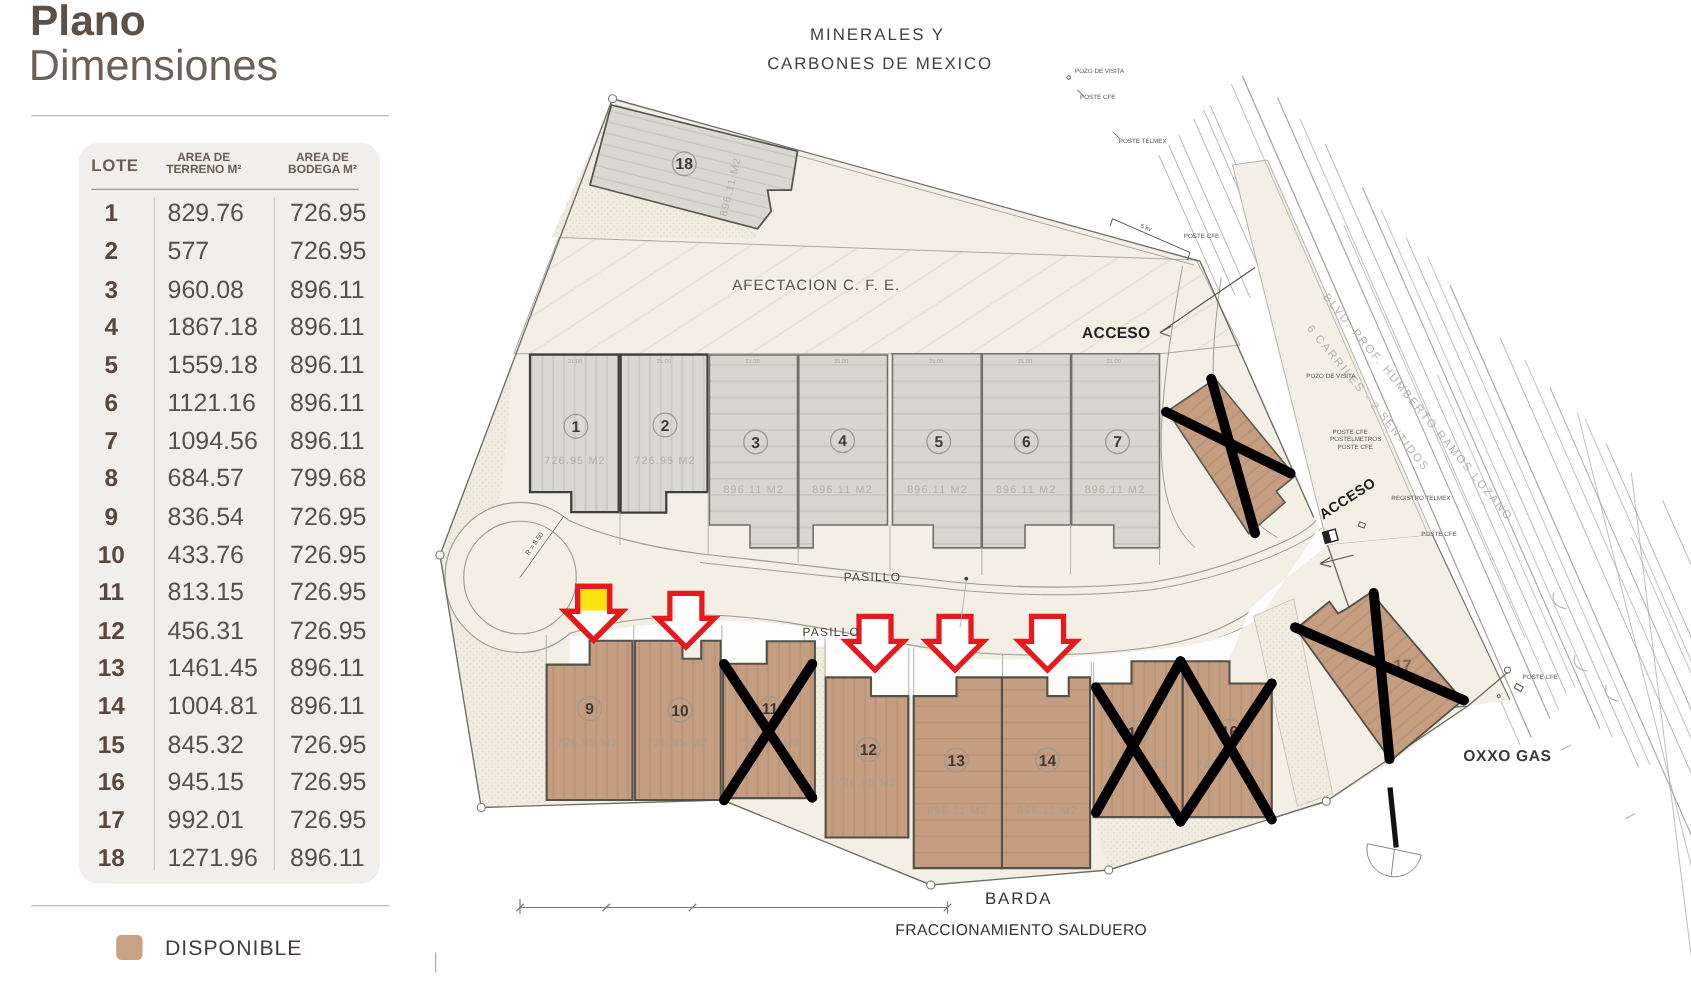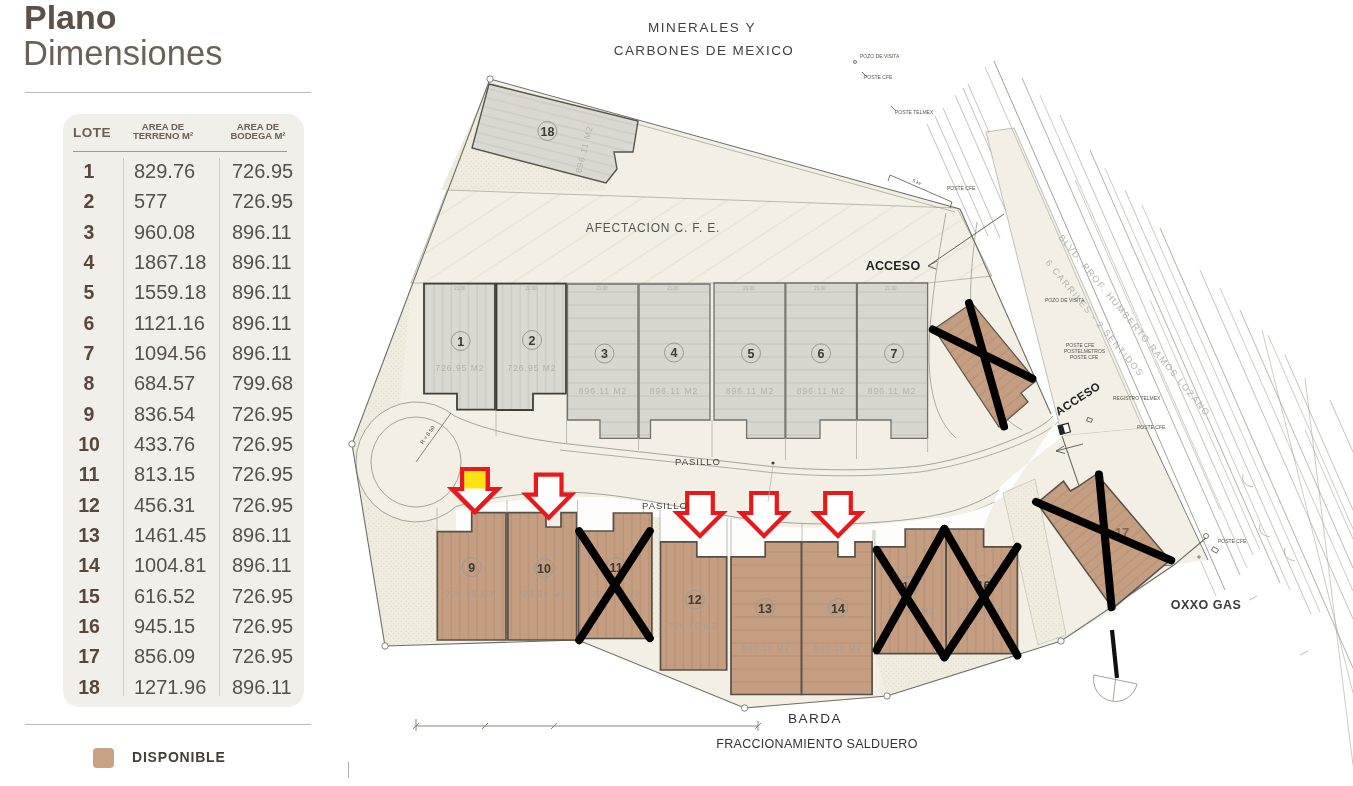--- a/index.html
+++ b/index.html
@@ -93,45 +93,45 @@
       <span style="width:98px;padding-left:19px">1461.45</span>
       <span>896.11</span>
     </div>
 <div style="display:flex;height:30.35px;align-items:center;font-size:20px;color:#55504b">
       <span style="width:52px;text-align:center;font-weight:bold;font-size:19.5px;color:#5a473c">14</span>
       <span style="width:98px;padding-left:19px">1004.81</span>
       <span>896.11</span>
     </div>
 <div style="display:flex;height:30.35px;align-items:center;font-size:20px;color:#55504b">
       <span style="width:52px;text-align:center;font-weight:bold;font-size:19.5px;color:#5a473c">15</span>
-      <span style="width:98px;padding-left:19px">616.52</span>
+      <span style="width:98px;padding-left:19px">845.32</span>
       <span>726.95</span>
     </div>
 <div style="display:flex;height:30.35px;align-items:center;font-size:20px;color:#55504b">
       <span style="width:52px;text-align:center;font-weight:bold;font-size:19.5px;color:#5a473c">16</span>
       <span style="width:98px;padding-left:19px">945.15</span>
       <span>726.95</span>
     </div>
 <div style="display:flex;height:30.35px;align-items:center;font-size:20px;color:#55504b">
       <span style="width:52px;text-align:center;font-weight:bold;font-size:19.5px;color:#5a473c">17</span>
-      <span style="width:98px;padding-left:19px">856.09</span>
+      <span style="width:98px;padding-left:19px">992.01</span>
       <span>726.95</span>
     </div>
 <div style="display:flex;height:30.35px;align-items:center;font-size:20px;color:#55504b">
       <span style="width:52px;text-align:center;font-weight:bold;font-size:19.5px;color:#5a473c">18</span>
       <span style="width:98px;padding-left:19px">1271.96</span>
       <span>896.11</span>
     </div>
 </div>
 
 <div class="abs" style="left:25px;top:724px;width:286px;height:1px;background:#b9b9b9"></div>
 
 <div class="abs" style="left:93px;top:748px;width:21px;height:20px;background:#c9a184;border-radius:4px"></div>
 
-<div class="abs" style="left:132px;top:749px;font-size:14px;font-weight:700;color:#453e37;letter-spacing:.8px">DISPONIBLE</div>
+<div class="abs" style="left:132px;top:749px;font-size:17px;font-weight:400;color:#453e37;letter-spacing:.8px">DISPONIBLE</div>
 
 <svg class="abs" style="left:340px;top:0" width="1013" height="786" viewBox="340 0 1013 786">
 <defs>
 <pattern id="gv" width="8.6" height="8" patternUnits="userSpaceOnUse">
         <rect width="8.6" height="8" fill="#d9d9d1"></rect>
         <line x1="4" y1="0" x2="4" y2="8" stroke="#c2c2b9" stroke-width="0.9"></line>
       </pattern>
 <pattern id="gh" width="8" height="13" patternUnits="userSpaceOnUse">
         <rect width="8" height="13" fill="#d7d7cf"></rect>
         <line x1="0" y1="6" x2="8" y2="6" stroke="#c2c2b9" stroke-width="0.9"></line>

